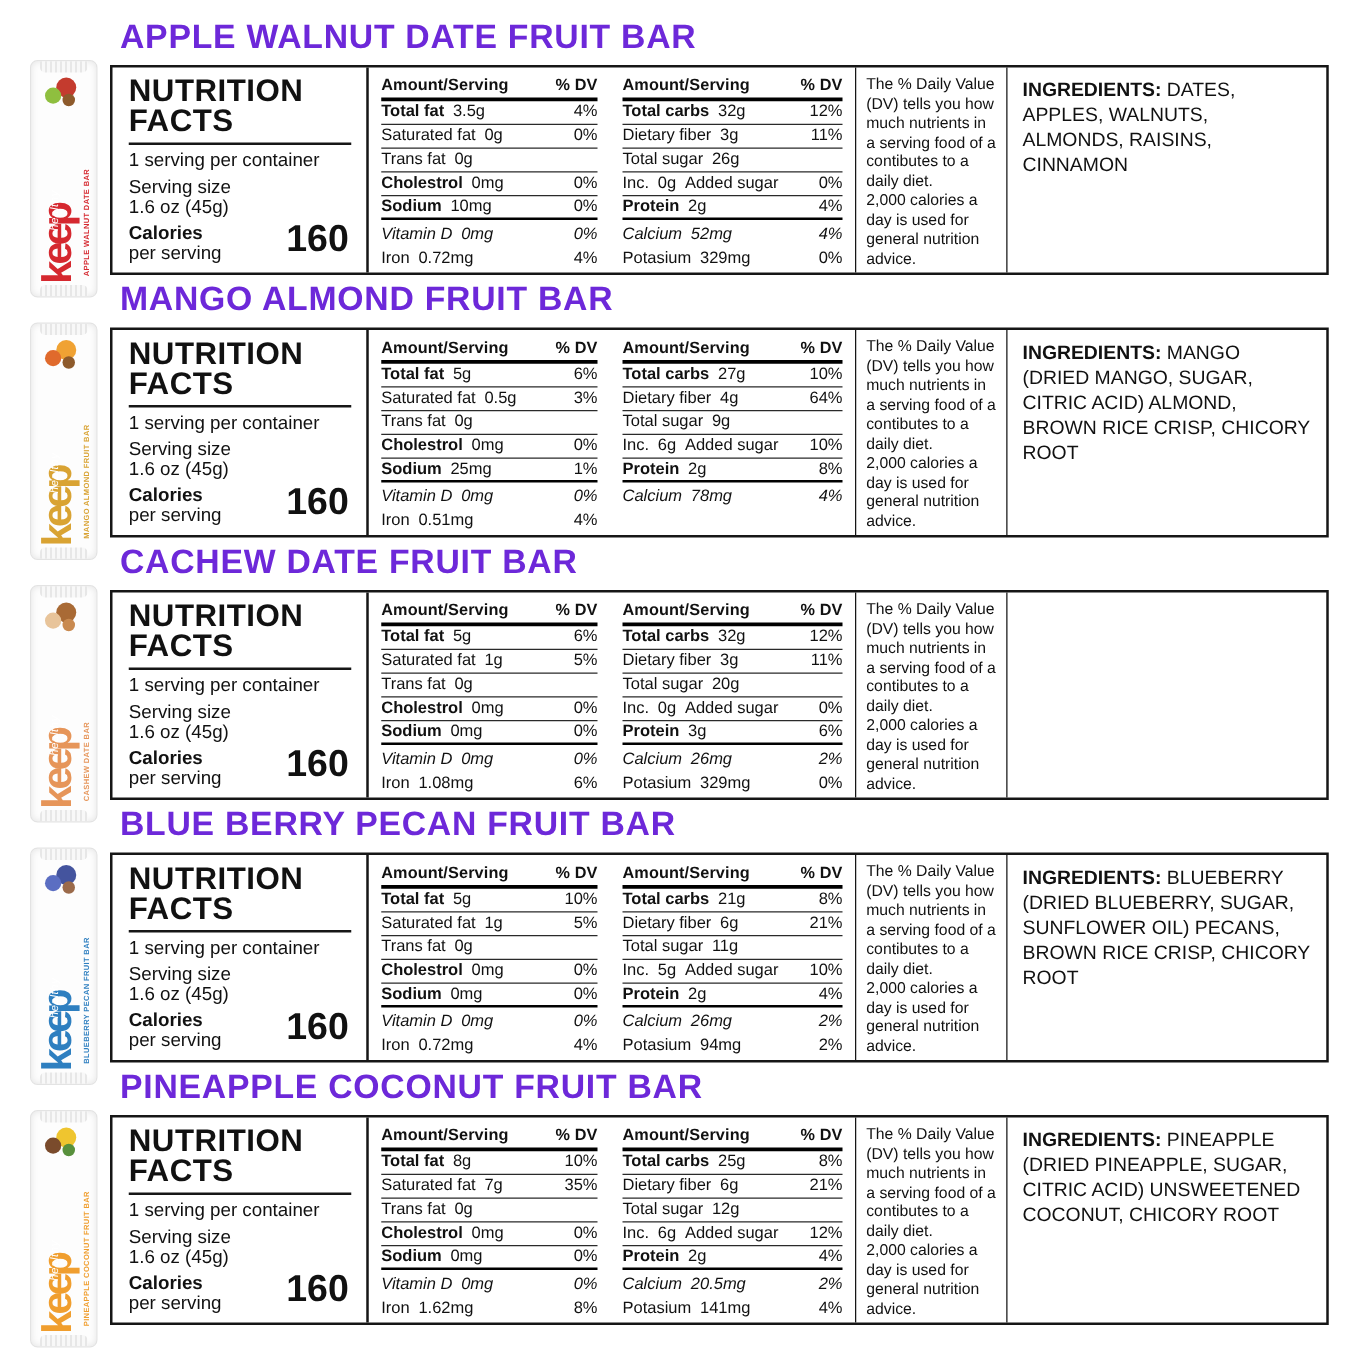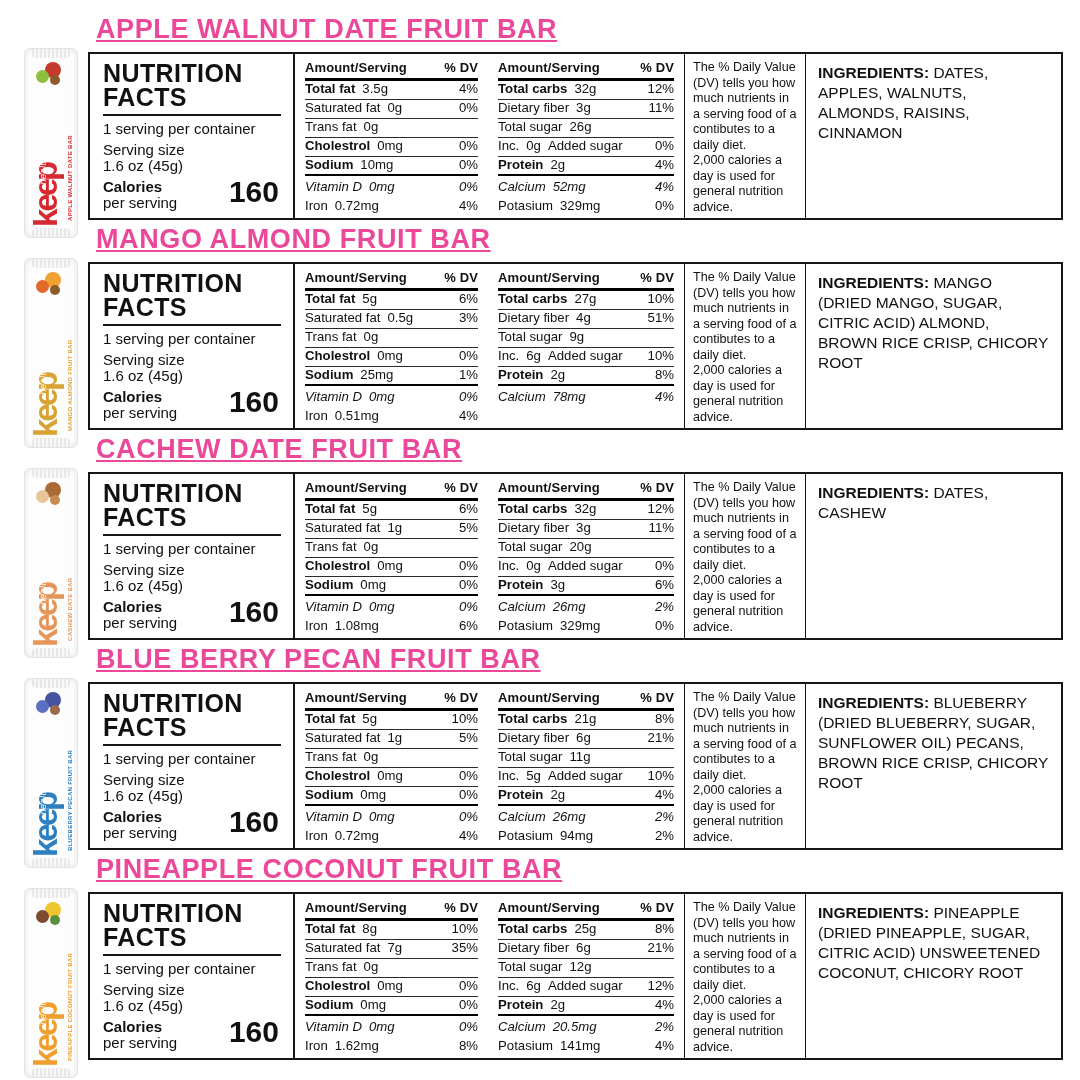--- a/index.html
+++ b/index.html
@@ -8,21 +8,21 @@
     width: 1080px; height: 1080px;
     font-family: "Liberation Sans", "DejaVu Sans", sans-serif;
     color: #111; overflow: hidden;
   }
   #page { padding-top: 12px; }
 
   .panel { position: relative; margin-left: 88px; margin-right: 17px; height: 208px; }
 
   .panel-title {
     font-size: 27px; font-weight: 800; letter-spacing: 0.6px;
-    line-height: 30px; margin: 2px 0 8px 8px; color: #ec4899; text-decoration: underline;
+    line-height: 30px; margin: 2px 0 8px 8px; color: #6d28d9;
   }
 
   .box {
     height: 168px; border: 2px solid #161616; display: flex;
     background: #fff;
   }
 
   
   .facts { width: 205px; border-right: 2px solid #161616; padding: 7px 12px 6px 13px; }
   .nf-heading { font-size: 25px; line-height: 24px; font-weight: 800; letter-spacing: .4px; }
@@ -346,21 +346,21 @@
         </div>
         <div class="rows">
             <div class="nrow thin">
               <span class="nlabel b">Total carbs</span>
               <span class="nval">27g</span>
               <span class="ndv">10%</span>
             </div>
             <div class="nrow thin">
               <span class="nlabel">Dietary fiber</span>
               <span class="nval">4g</span>
-              <span class="ndv">51%</span>
+              <span class="ndv">64%</span>
             </div>
             <div class="nrow thin">
               <span class="nlabel">Total sugar</span>
               <span class="nval">9g</span>
               <span class="ndv"></span>
             </div>
             <div class="nrow thin">
               <span class="nlabel">Inc.</span>
               <span class="nval">6g</span>
               <span class="nlabel2">Added sugar</span>
@@ -520,24 +520,20 @@
               <span class="ndv">0%</span>
             </div>
           </div>
       </div>
 
       <div class="dv-note">
         <p>The % Daily Value (DV) tells you how much nutrients in a serving food of a contibutes to a daily diet.</p>
         <p>2,000 calories a day is used for general nutrition advice.</p>
       </div>
 
-      <div class="ingredients">
-        <span class="lbl">INGREDIENTS:</span>
-        <span>DATES, CASHEW</span>
-      </div>
 
     </div>
   </section>
 
   <section class="panel" style="--brand: #2e7fc0;">
 
     <div class="bar-wrap">
       <div class="bar">
         <div class="crimp top"></div>
         <div class="fruit">

